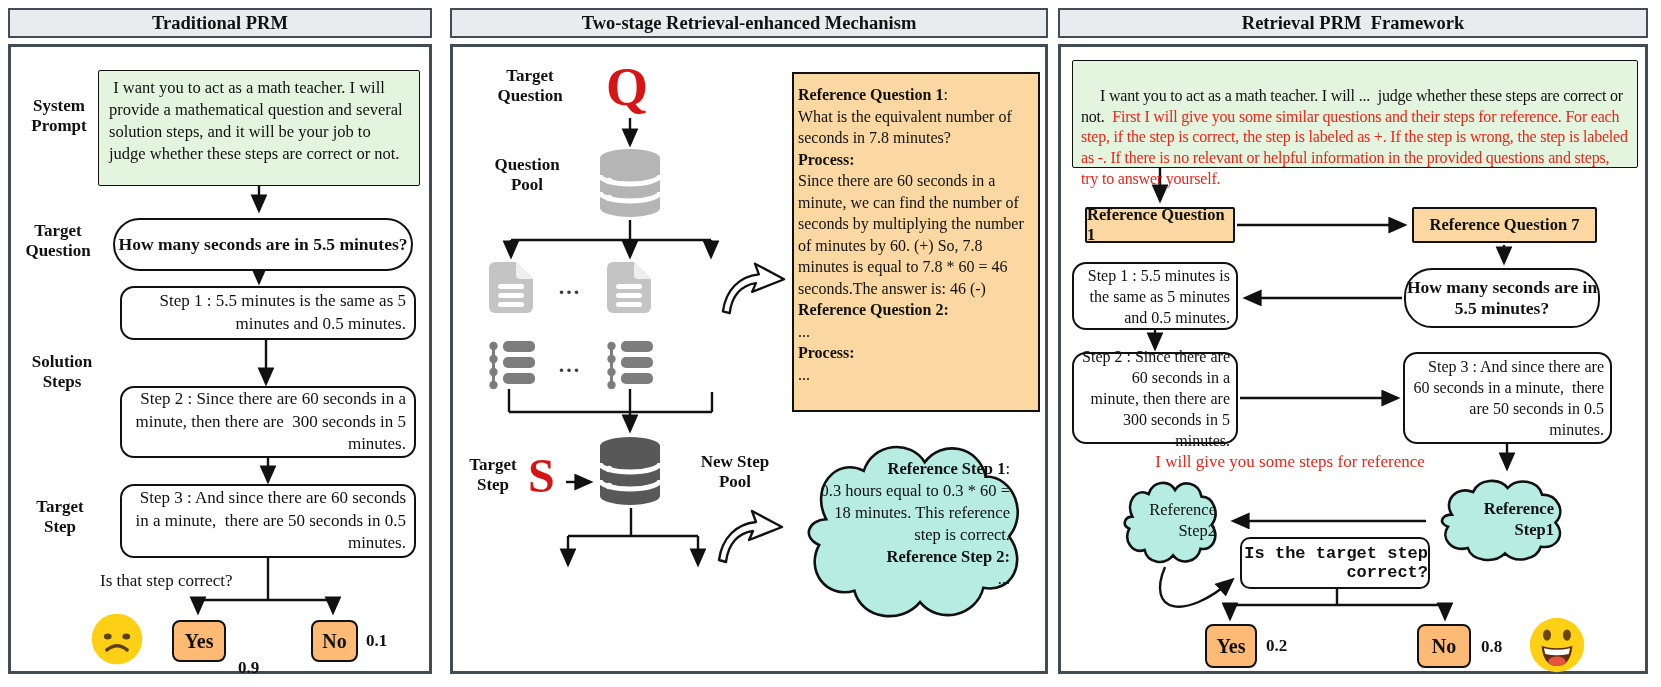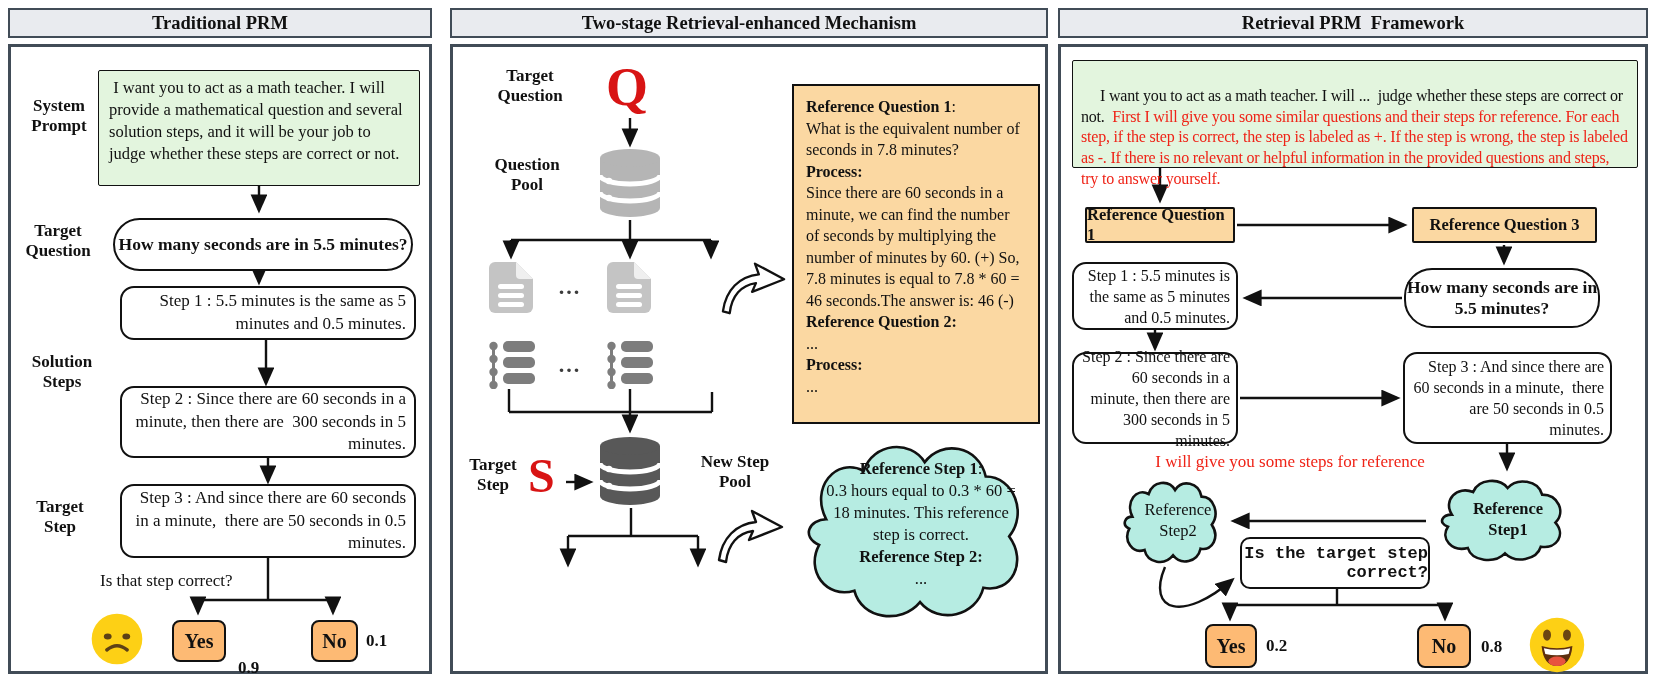--- a/index.html
+++ b/index.html
@@ -23,21 +23,21 @@
             white-space:pre-wrap;}
   .orangebox{background:var(--c-orange);border:2px solid #111;}
   .orangetag{background:var(--c-orange);border:2.2px solid #111;border-radius:2px;font-weight:bold;
              display:flex;align-items:center;justify-content:center;}
   .red{color:var(--c-red);}
   .sym{position:absolute;z-index:3;font-weight:bold;color:var(--c-symbol);line-height:1;}
   .dots{position:absolute;z-index:3;font-weight:bold;font-size:22px;color:#3c3c3c;letter-spacing:2px;text-align:center;}
   .score{position:absolute;z-index:3;font-weight:bold;font-size:17px;}
   .ansbox{border:2.2px solid #111;border-radius:8px;background:#fdba74;font-weight:bold;font-size:20px;
           display:flex;align-items:center;justify-content:center;}
-  .cloudtxt{position:absolute;z-index:4;text-align:center;margin-left:7px;}
+  .cloudtxt{position:absolute;z-index:4;text-align:right;}
 </style>
 </head>
 <body>
 
 <div class="stage">
 
   <div class="hdr" style="left:8px;width:424px;">
     <span>Traditional PRM</span>
   </div>
   <div class="hdr" style="left:1058px;width:590px;">
@@ -185,21 +185,21 @@
   <div class="sym" style="left:528px;top:452px;font-size:48px;">S</div>
   <div class="lbl" style="left:696px;top:452px;width:78px;">New Step Pool</div>
 
   <svg class="bx" style="left:720px;top:258px;" width="68" height="58" viewBox="0 0 70 58">
     <path d="M3 54 C6 32 20 18 40 16 L36 5 L66 21 L33 34 L37 25 C22 27 12 38 10 56 Z" fill="#fff" stroke="#111" stroke-width="2.4" stroke-linejoin="round"></path>
   </svg>
   <svg class="bx" style="left:716px;top:506px;" width="70" height="58" viewBox="0 0 70 58">
     <path d="M3 54 C6 32 20 18 40 16 L36 5 L66 21 L33 34 L37 25 C22 27 12 38 10 56 Z" fill="#fff" stroke="#111" stroke-width="2.4" stroke-linejoin="round"></path>
   </svg>
 
-  <div class="bx orangebox" style="left:792px;top:84px;width:248px;height:340px;padding:10px 12px;font-size:16px;line-height:21.5px;">
+  <div class="bx orangebox" style="left:792px;top:72px;width:248px;height:340px;padding:10px 4px;font-size:16px;line-height:21.5px;">
     <span style="font-weight:bold;">Reference Question 1</span><span>:</span><br>
     <span>What is the equivalent number of seconds in 7.8 minutes?</span><br>
     <span style="font-weight:bold;">Process:</span><br>
     <span>Since there are 60 seconds in a minute, we can find the number of seconds by multiplying the number of minutes by 60. (+) So, 7.8 minutes is equal to 7.8 * 60 = 46 seconds.The answer is: 46 (-)</span><br>
     <span style="font-weight:bold;">Reference Question 2:</span><br>
     <span>...</span><br>
     <span style="font-weight:bold;">Process:</span><br>
     <span>...</span>
   </div>
 
@@ -211,21 +211,21 @@
     <span>0.3 hours equal to 0.3 * 60 = 18 minutes. This reference step is correct.</span><br>
     <span style="font-weight:bold;">Reference Step 2:</span><br>
     <span>...</span>
   </div>
 
   <div class="bx greenbox" style="left:1072px;top:60px;width:566px;height:108px;padding:4px 8px;font-size:16px;line-height:1.3;letter-spacing:-0.2px;">
     <span> I want you to act as a math teacher. I will ...  judge whether these steps are correct or not.  </span><span class="red">First I will give you some similar questions and their steps for reference. For each step, if the step is correct, the step is labeled as +. If the step is wrong, the step is labeled as -. If there is no relevant or helpful information in the provided questions and steps, try to answer yourself.</span>
   </div>
 
   <div class="bx orangetag" style="left:1085px;top:207px;width:150px;height:36px;font-size:16.5px;">Reference Question 1</div>
-  <div class="bx orangetag" style="left:1412px;top:207px;width:185px;height:36px;font-size:16.5px;">Reference Question 3</div>
+  <div class="bx orangetag" style="left:1412px;top:207px;width:185px;height:36px;font-size:16.5px;">Reference Question 7</div>
 
   <div class="bx rbox" style="left:1072px;top:262px;width:166px;height:68px;font-size:16px;line-height:21px;padding:2px 6px;">Step 1 : 5.5 minutes is the same as 5 minutes and 0.5 minutes.</div>
   <div class="bx pill" style="left:1404px;top:268px;width:196px;height:60px;font-size:17.5px;">How many seconds are in 5.5 minutes?</div>
 
   <div class="bx rbox" style="left:1072px;top:352px;width:166px;height:92px;font-size:16px;line-height:21px;padding:2px 6px;">Step 2 : Since there are 60 seconds in a minute, then there are  300 seconds in 5 minutes.</div>
   <div class="bx rbox" style="left:1403px;top:352px;width:209px;height:92px;font-size:16px;line-height:21px;padding:2px 6px;">Step 3 : And since there are 60 seconds in a minute,  there are 50 seconds in 0.5 minutes.</div>
 
   <div class="bx red" style="left:1150px;top:452px;width:280px;font-size:17px;text-align:center;">I will give you some steps for reference</div>
 
   <svg class="bx" style="left:1114px;top:474px;" width="112" height="100" viewBox="0 0 220 150" preserveAspectRatio="none">

